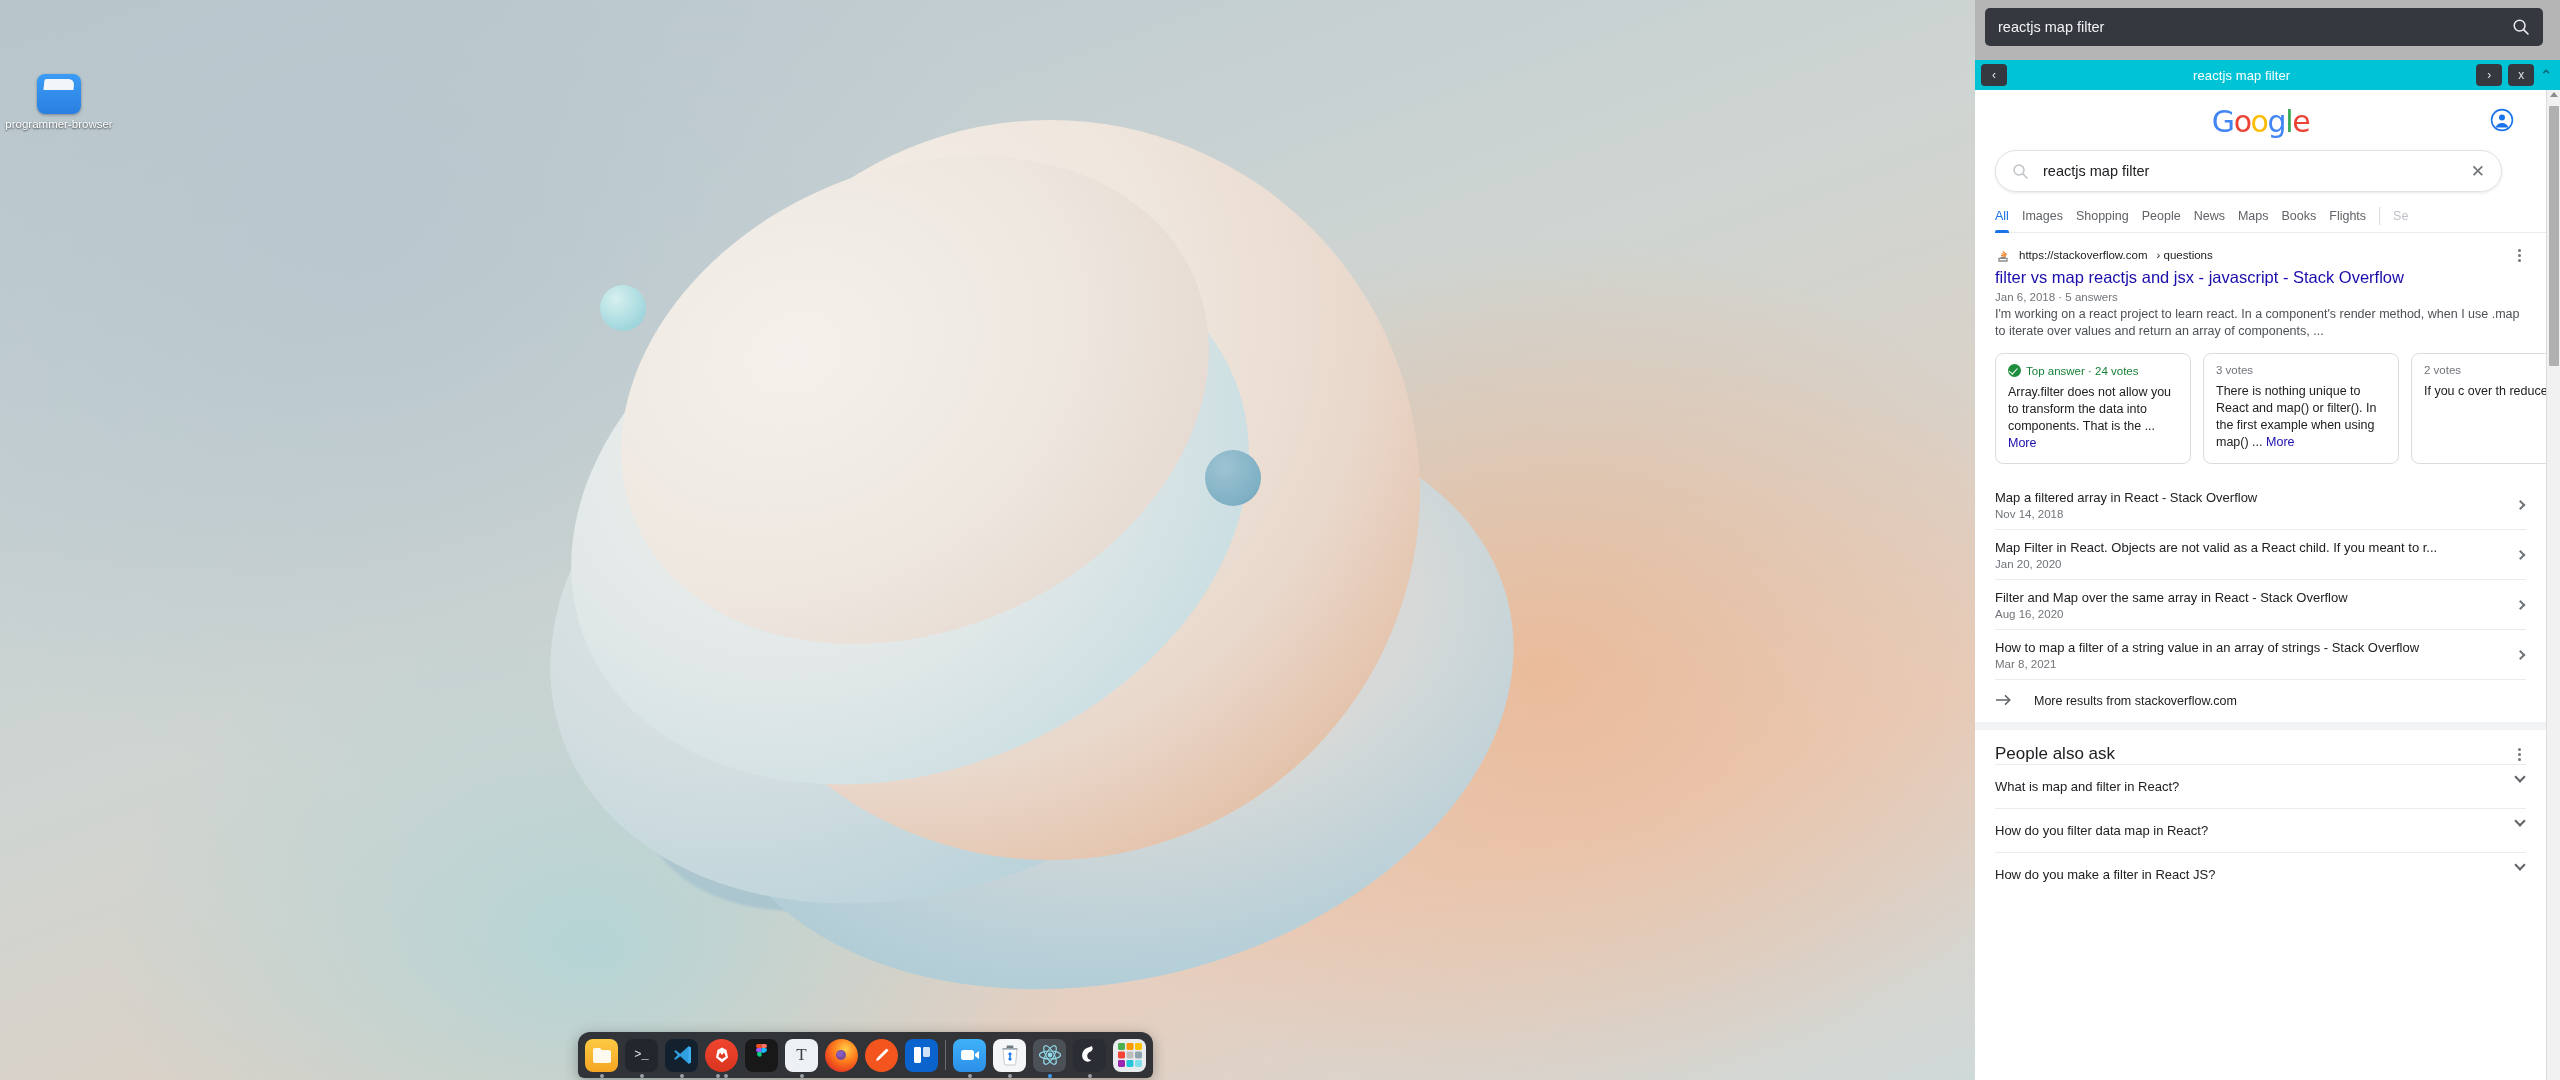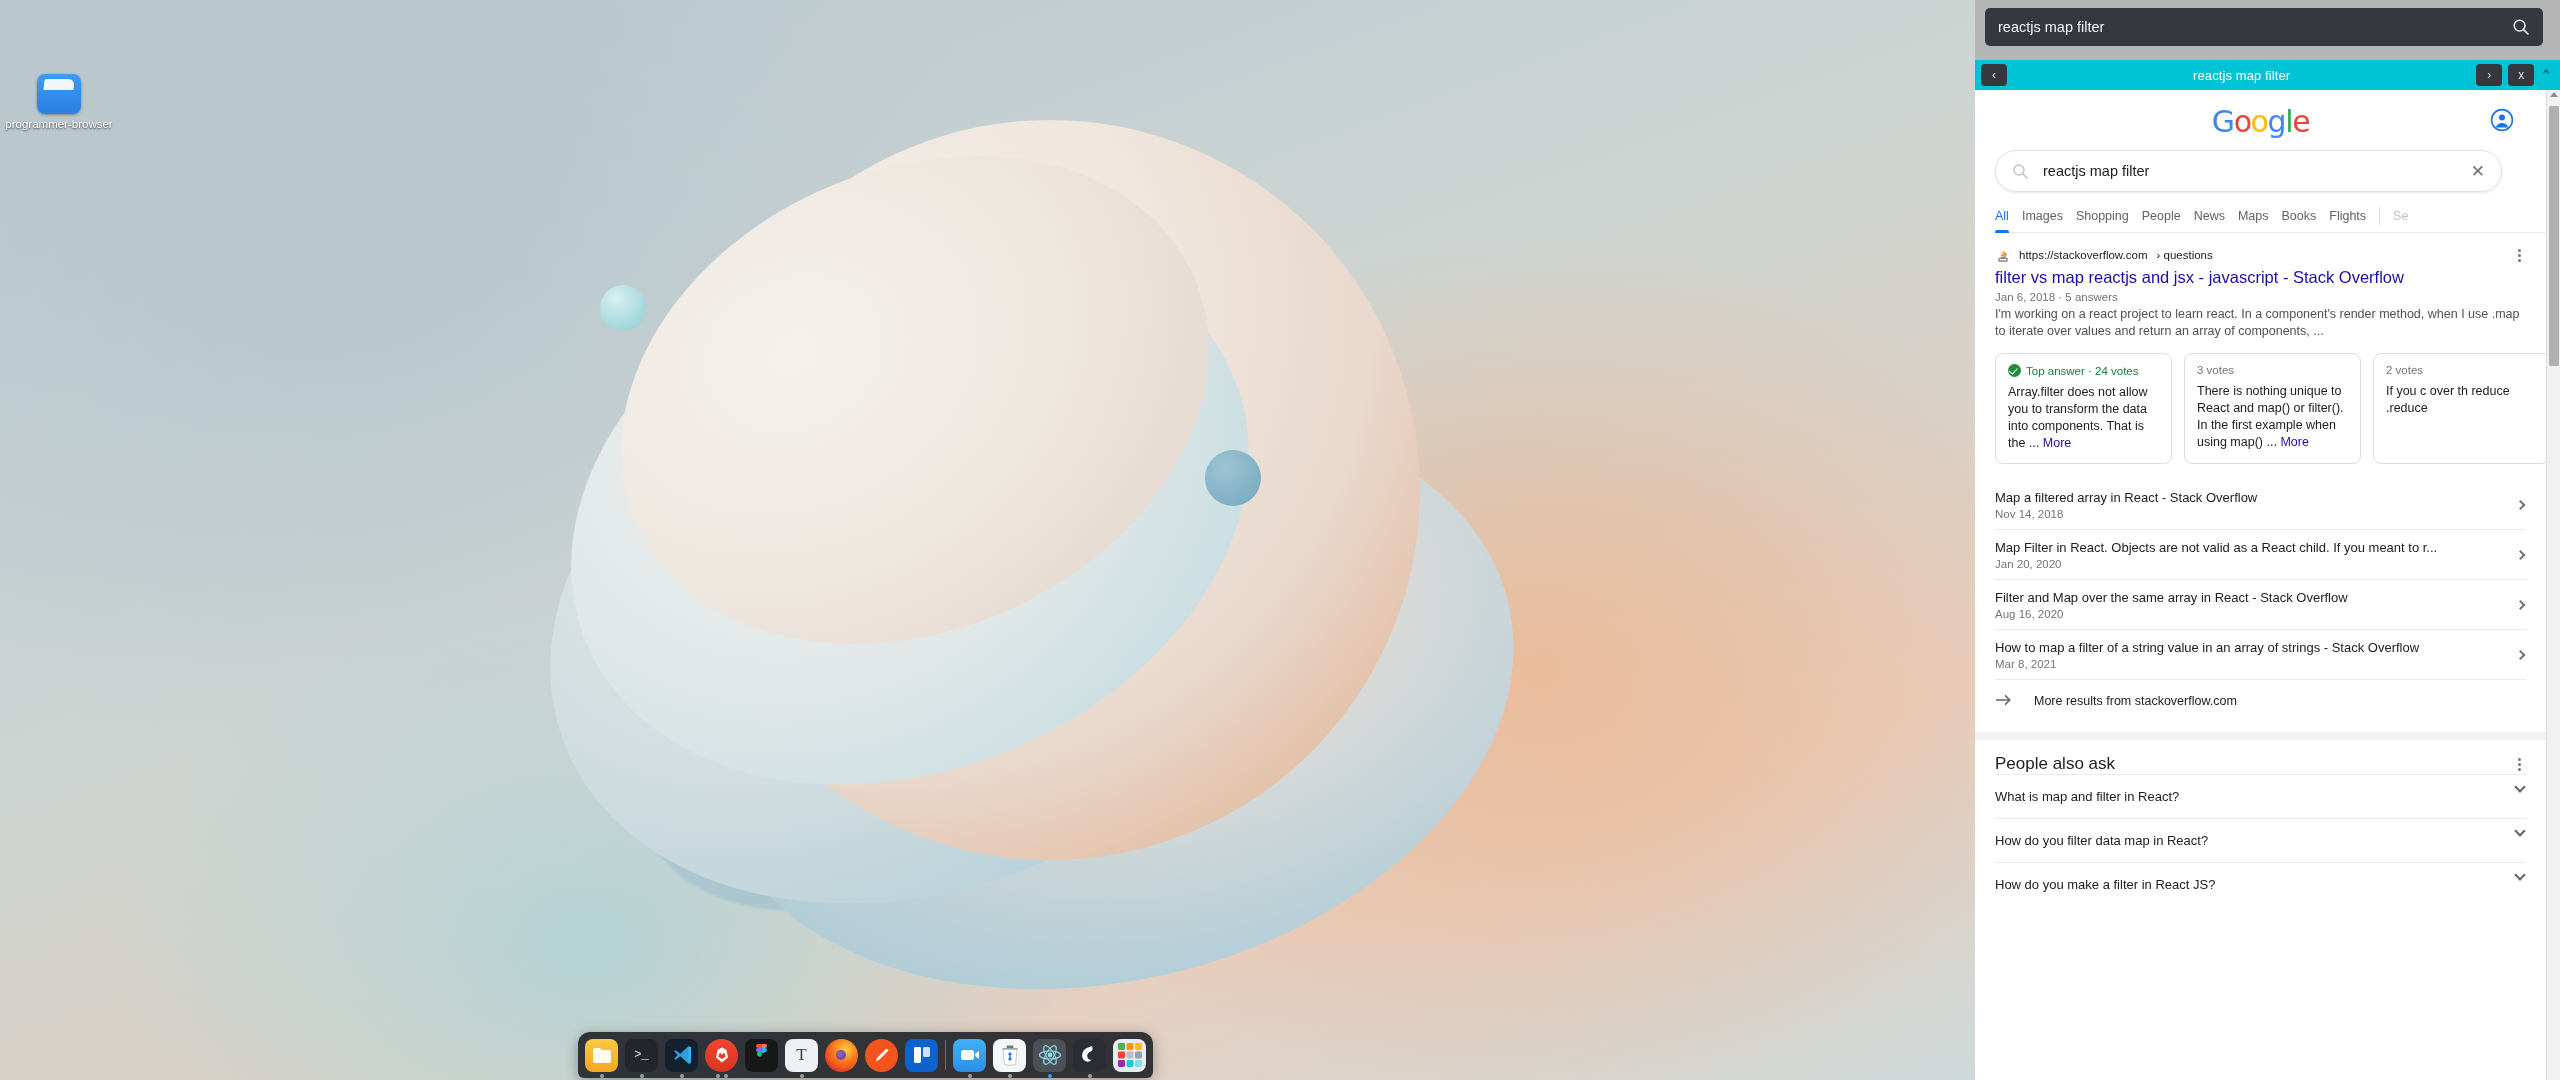--- a/index.html
+++ b/index.html
@@ -243,21 +243,21 @@
   .res-snippet {
     margin-top: 3px; font-size: 12.5px; line-height: 17px; color: #4d5156;
   }
 
   
   #answer-cards {
     margin: 13px 0 0 20px; display: flex; gap: 12px;
     width: 565px; overflow: hidden;
   }
   .ans-card {
-    width: 177px; flex: none; border: 1px solid #dadce0;
+    width: 196px; flex: none; border: 1px solid #dadce0;
     border-radius: 8px; padding: 10px 12px 11px 12px;
   }
   .ans-head { font-size: 11.5px; color: #70757a; display: flex; align-items: center; gap: 5px; }
   .ans-head.top { color: #188038; }
   .ans-check {
     width: 13px; height: 13px; border-radius: 50%; background: #1e8e3e;
     flex: none; position: relative;
   }
   .ans-check::after {
     content: ""; position: absolute; left: 3.2px; top: 2.4px;
@@ -277,21 +277,21 @@
   }
   .sl-title { font-size: 13px; color: #202124; line-height: 17px;
     white-space: nowrap; overflow: hidden; text-overflow: ellipsis; }
   .sl-date { font-size: 11.5px; color: #70757a; margin-top: 2px; }
   .sl-chev {
     position: absolute; right: 2px; top: 50%; transform: translateY(-50%) rotate(45deg);
     width: 7px; height: 7px; border: solid #70757a; border-width: 2px 2px 0 0;
   }
   #more-results {
     margin: 13px 20px 0 20px; display: flex; align-items: center;
-    gap: 22px; cursor: pointer; padding-bottom: 24px;
+    gap: 22px; cursor: pointer; padding-bottom: 14px;
   }
   #more-results .arrow-ico { width: 17px; height: 15px; flex: none; }
   #more-results .mr-label { font-size: 12.5px; color: #202124; }
 
   .sect-sep { height: 8px; background: #f1f3f4; }
 
   
   #paa { padding: 14px 20px 0 20px; position: relative; }
   #paa-title { font-size: 17px; color: #202124; font-weight: normal; }
   #paa .kebab { position: absolute; right: 20px; top: 16px; }

